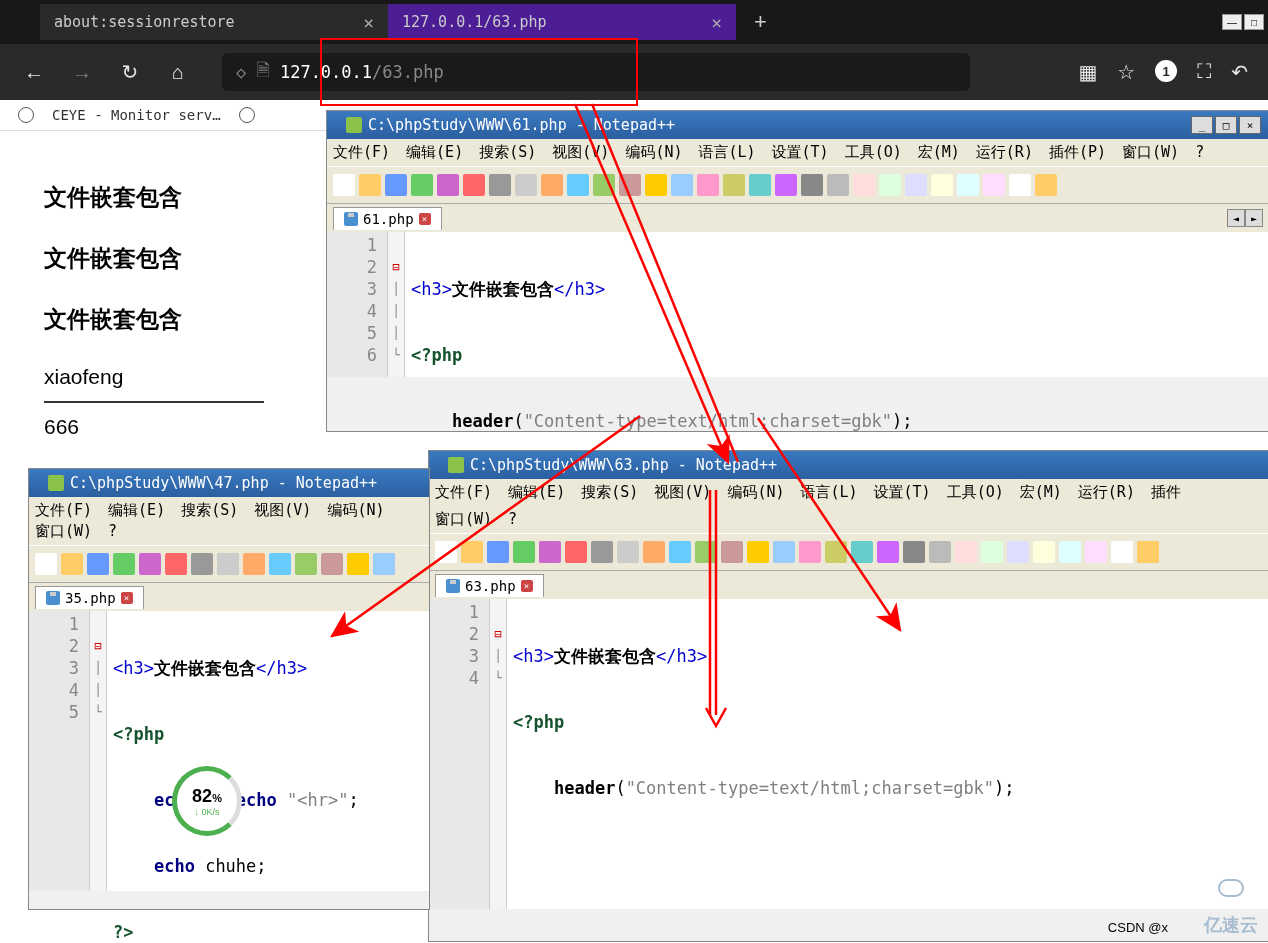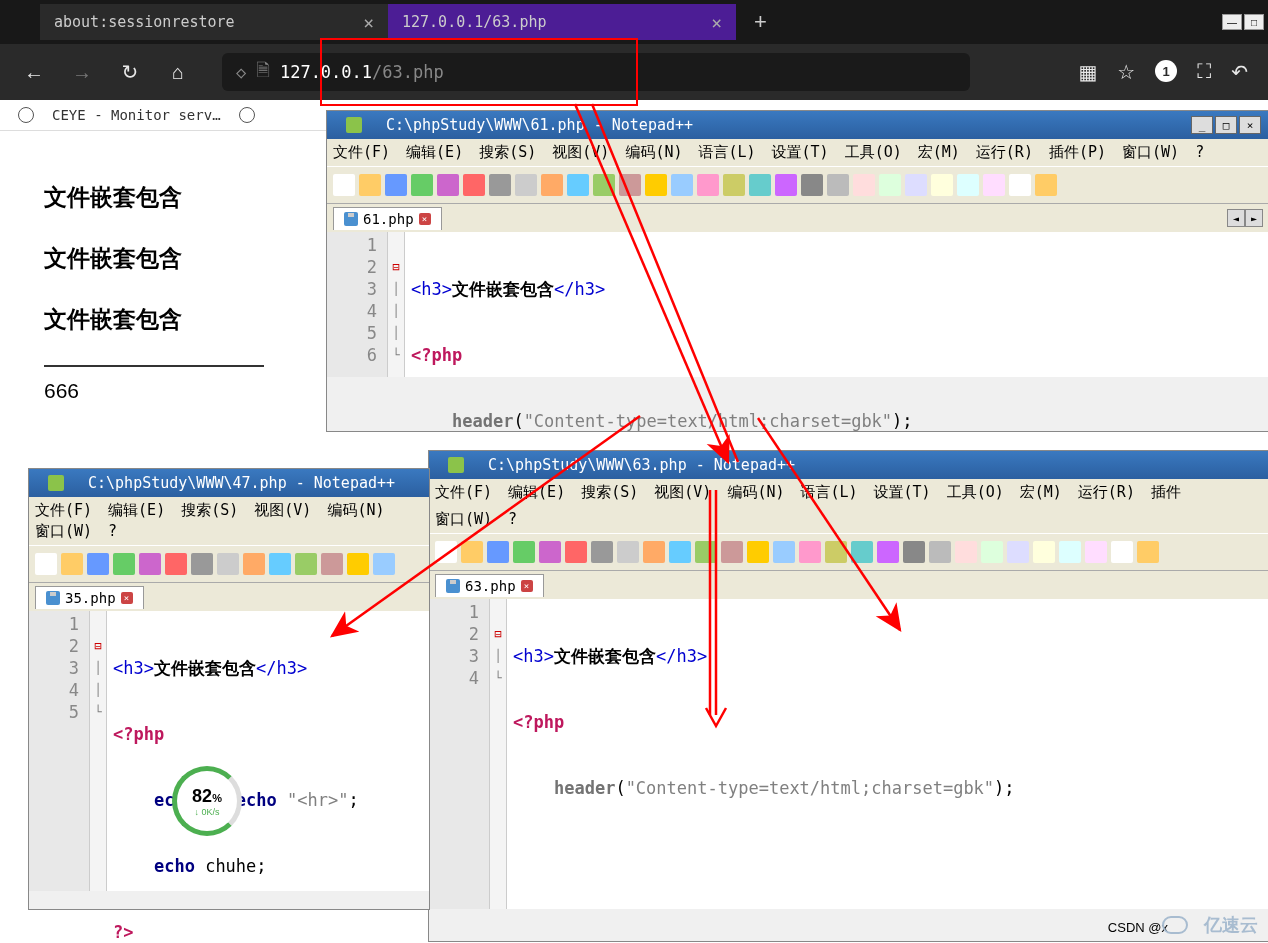--- a/index.html
+++ b/index.html
@@ -22,45 +22,45 @@
 .bookmark-bar { background: #fff; height: 30px; display: flex; align-items: center; padding: 0 18px; gap: 18px; font-size: 14px; color: #333; border-bottom: 1px solid #ddd; font-family: "Consolas", monospace; }
 .bookmark-bar .bm { display: flex; align-items: center; gap: 18px; }
 .globe { width: 14px; height: 14px; border: 1.5px solid #555; border-radius: 50%; display: inline-block; position: relative; }
 .page-content { position: absolute; left: 44px; top: 170px; width: 260px; }
 .page-content h3 { font-size: 23px; font-weight: bold; margin: 12px 0 30px 0; }
 .page-content .txt { font-size: 21px; margin: 10px 0; }
 .page-content hr { border: none; border-top: 2px solid #333; margin: 12px 0; width: 220px; }
 
 .npp { position: absolute; background: #f0f0f0; border: 1px solid #888; font-family: "Consolas", "SimSun", monospace; }
 .npp .tbar { background: linear-gradient(#3a79c0, #2b5fa0); height: 28px; display: flex; align-items: center; padding: 0 8px; color: #fff; font-family: "SimSun", monospace; font-size: 15px; }
-.npp .tbar .ttl { display: flex; align-items: center; gap: 24px; padding-left: 11px; }
+.npp .tbar .ttl { display: flex; align-items: center; gap: 6px; padding-left: 11px; }
 .npp .tbar .wbtn { margin-left: auto; display: flex; gap: 2px; }
 .npp .tbar .wbtn span { width: 20px; height: 16px; background: #ddd; border: 1px solid #666; font-size: 11px; display: flex; align-items: center; justify-content: center; color: #000; }
 .npp .mbar { background: #ece9d8; padding: 4px 6px; font-size: 15px; font-family: "SimSun", monospace; display: flex; flex-wrap: wrap; gap: 2px 16px; }
 .npp .mbar span { white-space: nowrap; }
 .toolbar-row { background: #ece9d8; height: 36px; border-top: 1px solid #fff; border-bottom: 1px solid #aaa; display: flex; align-items: center; padding: 0 6px; gap: 4px; }
 .tbico { width: 22px; height: 22px; border-radius: 2px; display: inline-block; }
 .npp .ftab { background: #ece9d8; height: 28px; display: flex; align-items: center; padding: 0 6px; position: relative; }
 .npp .ftab .t { background: #fff; border: 1px solid #999; border-bottom: none; padding: 3px 10px; font-size: 14px; display: flex; align-items: center; gap: 5px; }
 .npp .ftab .x { width: 12px; height: 12px; background: #c44; border-radius: 2px; color: #fff; font-size: 9px; display: flex; align-items: center; justify-content: center; }
 .npp .ftab .arrows { margin-left: auto; display: flex; gap: 0; }
 .npp .ftab .arrows span { width: 16px; height: 16px; border: 1px solid #888; background: #ddd; font-size: 10px; display: flex; align-items: center; justify-content: center; }
 .npp .code { background: #fff; display: flex; font-size: 17px; line-height: 22px; }
 .npp .gut { width: 50px; text-align: right; color: #888; padding: 2px 10px 2px 0; background: #e8e8e8; border-right: 1px solid #ccc; }
 .npp .gut div { height: 22px; }
 .npp .fold { width: 16px; background: #f4f4f4; border-right: 1px solid #ccc; padding-top: 2px; }
 .npp .fold div { height: 22px; text-align: center; color: #808080; font-size: 12px; }
 .npp .src { padding: 2px 6px; white-space: pre; }
 .npp .src div { height: 22px; }
-.tag { color: #0000d0; } .kw { color: #000080; font-weight: bold; } .str { color: #808080; } .cmt { color: #008000; } .php { color: #be185d; font-weight: bold; } .bk { color: #000; font-weight: bold; } .fn { color: #737373; font-weight: bold; } .num { color: #d08000; }
+.tag { color: #0000d0; } .kw { color: #000080; font-weight: bold; } .str { color: #808080; } .cmt { color: #008000; } .php { color: #14532d; font-weight: bold; } .bk { color: #000; font-weight: bold; } .fn { color: #000000; font-weight: bold; } .num { color: #d08000; }
 svg.arrows-overlay { position: absolute; top: 0; left: 0; pointer-events: none; }
 .speed-widget { position: absolute; width: 60px; height: 60px; border-radius: 50%; border: 5px solid #4caf50; border-right-color: #ddd; display: flex; flex-direction: column; align-items: center; justify-content: center; background: #fff; }
 .speed-widget .n { font-size: 18px; font-weight: bold; } .speed-widget .s { font-size: 9px; color: #4caf50; }
 .watermark { position: absolute; bottom: 8px; right: 100px; color: #000000; font-size: 13px; }
-.logo { position: absolute; bottom: 6px; right: 10px; color: #a8bcd0; font-size: 18px; font-weight: bold; display: flex; align-items: center; gap: 16px; }
+.logo { position: absolute; bottom: 6px; right: 10px; color: #a8bcd0; font-size: 18px; font-weight: bold; display: flex; align-items: center; gap: 16px; flex-direction: column; }
 .logo .cl { width: 22px; height: 14px; border: 2px solid #a8bcd0; border-radius: 10px; }
 .disk { width: 14px; height: 14px; background: #4a90d0; display: inline-block; border-radius: 2px; position: relative; }
 .disk::after { content: ''; position: absolute; top: 1px; left: 4px; width: 6px; height: 4px; background: #ccc; }
 .npp-ico { width: 16px; height: 16px; background: #8bc34a; border-radius: 2px; display: inline-block; }
 </style>
 </head>
 <body>
 
 <div class="tab-bar">
   <div class="tab inactive">
@@ -105,20 +105,21 @@
     </div>
   <div class="bm">
       <span class="globe"></span>
     </div>
 </div>
 
 <div class="page-content">
   <h3>文件嵌套包含</h3>
   <h3>文件嵌套包含</h3>
   <h3>文件嵌套包含</h3>
+  <div class="txt">xiaofeng</div>
   <hr>
   <div class="txt">666</div>
 </div>
 
 <div class="npp" style="left:326px; top:110px; width:942px; height:320px;">
   <div class="tbar">
     <div class="ttl">
         <span class="npp-ico"></span>
         <span>C:\phpStudy\WWW\61.php - Notepad++</span>
       </div>

